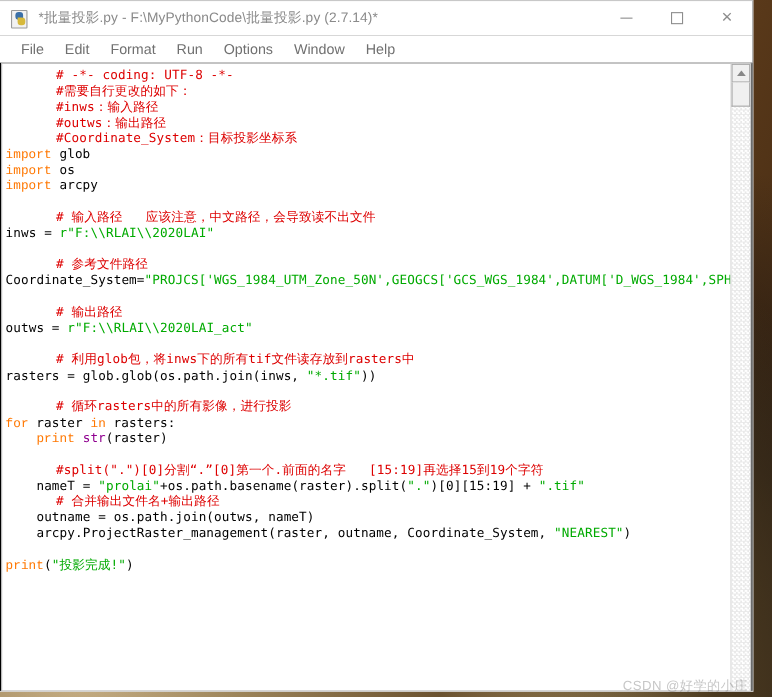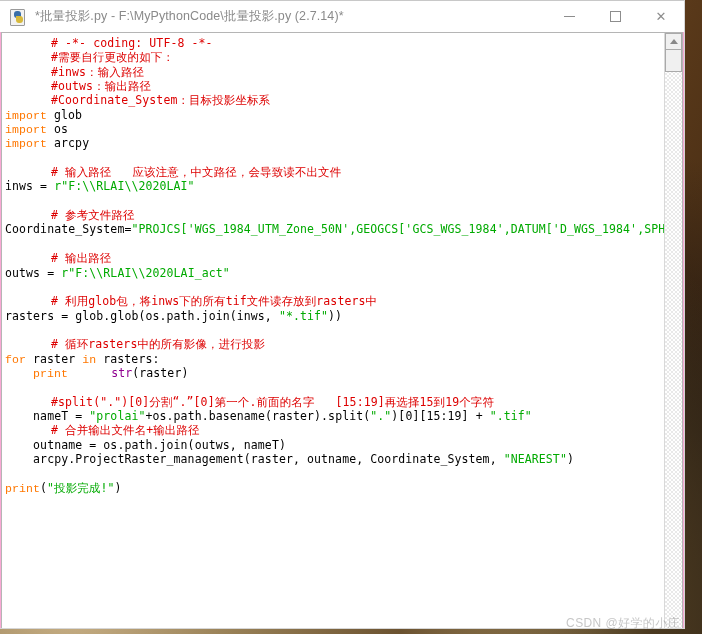--- a/index.html
+++ b/index.html
@@ -25,21 +25,21 @@
       linear-gradient(110deg, #7a4f22 0%, #8a5c28 35%, #5e3c1b 70%, #3a2410 100%);
   }
 
   
   #window {
     position: absolute;
     left: 0;
     top: 0;
     width: 684px;
     height: 628px;
-    background: #f9a8d4;
+    background: #000000;
     box-sizing: border-box;
     display: flex;
     flex-direction: column;
     box-shadow: 0 0 0 1px #d6d6d6;
   }
 
   
   #titlebar {
     height: 31px;
     min-height: 31px;
@@ -156,21 +156,21 @@
     font-size: 11.5px;
     line-height: 14.35px;
     white-space: pre;
     color: #000000;
     letter-spacing: 0.1px;
   }
   #code .ln { display: block; height: 14.35px; }
   .c-com  { color: #dd0000; margin-left: 46px; }           
   .c-str  { color: #00aa00; }           
   .c-kw   { color: #ff7700; font-family: Liberation Mono, monospace; }           
-  .c-bi   { color: #900090; margin-left: 36px; }           
+  .c-bi   { color: #900090; }           
   .c-def  { color: #000000; }
 
   
   #vscroll {
     width: 17px;
     min-width: 17px;
     background:
       repeating-conic-gradient(#ffffff 0% 25%, #e9e9e9 0% 50%) 0 0 / 4px 4px;
     border-left: 1px solid #d9d9d9;
     display: flex;
@@ -257,20 +257,29 @@
       </div>
       <div class="wbtn">
         <div class="max-box"></div>
       </div>
       <div class="wbtn">
         <span class="glyph">✕</span>
       </div>
     </div>
   </div>
 
+  <div id="menubar">
+    <div class="menu-item">File</div>
+    <div class="menu-item">Edit</div>
+    <div class="menu-item">Format</div>
+    <div class="menu-item">Run</div>
+    <div class="menu-item">Options</div>
+    <div class="menu-item">Window</div>
+    <div class="menu-item">Help</div>
+  </div>
 
   <div id="editor-wrap">
     <div id="code"><span class="ln"><span class="c-com"># -*- coding: UTF-8 -*-</span></span><span class="ln"><span class="c-com">#需要自行更改的如下：</span></span><span class="ln"><span class="c-com">#inws：输入路径</span></span><span class="ln"><span class="c-com">#outws：输出路径</span></span><span class="ln"><span class="c-com">#Coordinate_System：目标投影坐标系</span></span><span class="ln"><span class="c-kw">import</span><span class="c-def"> glob</span></span><span class="ln"><span class="c-kw">import</span><span class="c-def"> os</span></span><span class="ln"><span class="c-kw">import</span><span class="c-def"> arcpy</span></span><span class="ln">&nbsp;</span><span class="ln"><span class="c-com"># 输入路径   应该注意，中文路径，会导致读不出文件</span></span><span class="ln"><span class="c-def">inws = </span><span class="c-str">r"F:\\RLAI\\2020LAI"</span></span><span class="ln">&nbsp;</span><span class="ln"><span class="c-com"># 参考文件路径</span></span><span class="ln"><span class="c-def">Coordinate_System=</span><span class="c-str">"PROJCS['WGS_1984_UTM_Zone_50N',GEOGCS['GCS_WGS_1984',DATUM['D_WGS_1984',SPH</span></span><span class="ln">&nbsp;</span><span class="ln"><span class="c-com"># 输出路径</span></span><span class="ln"><span class="c-def">outws = </span><span class="c-str">r"F:\\RLAI\\2020LAI_act"</span></span><span class="ln">&nbsp;</span><span class="ln"><span class="c-com"># 利用glob包，将inws下的所有tif文件读存放到rasters中</span></span><span class="ln"><span class="c-def">rasters = glob.glob(os.path.join(inws, </span><span class="c-str">"*.tif"</span><span class="c-def">))</span></span><span class="ln">&nbsp;</span><span class="ln"><span class="c-com"># 循环rasters中的所有影像，进行投影</span></span><span class="ln"><span class="c-kw">for</span><span class="c-def"> raster </span><span class="c-kw">in</span><span class="c-def"> rasters:</span></span><span class="ln"><span class="c-def">    </span><span class="c-kw">print</span><span class="c-def"> </span><span class="c-bi">str</span><span class="c-def">(raster)</span></span><span class="ln">&nbsp;</span><span class="ln"><span class="c-com">#split(".")[0]分割“.”[0]第一个.前面的名字   [15:19]再选择15到19个字符</span></span><span class="ln"><span class="c-def">    nameT = </span><span class="c-str">"prolai"</span><span class="c-def">+os.path.basename(raster).split(</span><span class="c-str">"."</span><span class="c-def">)[0][15:19] + </span><span class="c-str">".tif"</span></span><span class="ln"><span class="c-com"># 合并输出文件名+输出路径</span></span><span class="ln"><span class="c-def">    outname = os.path.join(outws, nameT)</span></span><span class="ln"><span class="c-def">    arcpy.ProjectRaster_management(raster, outname, Coordinate_System, </span><span class="c-str">"NEAREST"</span><span class="c-def">)</span></span><span class="ln">&nbsp;</span><span class="ln"><span class="c-kw">print</span><span class="c-def">(</span><span class="c-str">"投影完成!"</span><span class="c-def">)</span></span></div>
     <div id="vscroll">
       <div class="sb-arrow">
         <div class="tri"></div>
       </div>
       <div class="sb-thumb"></div>
     </div>
   </div>

